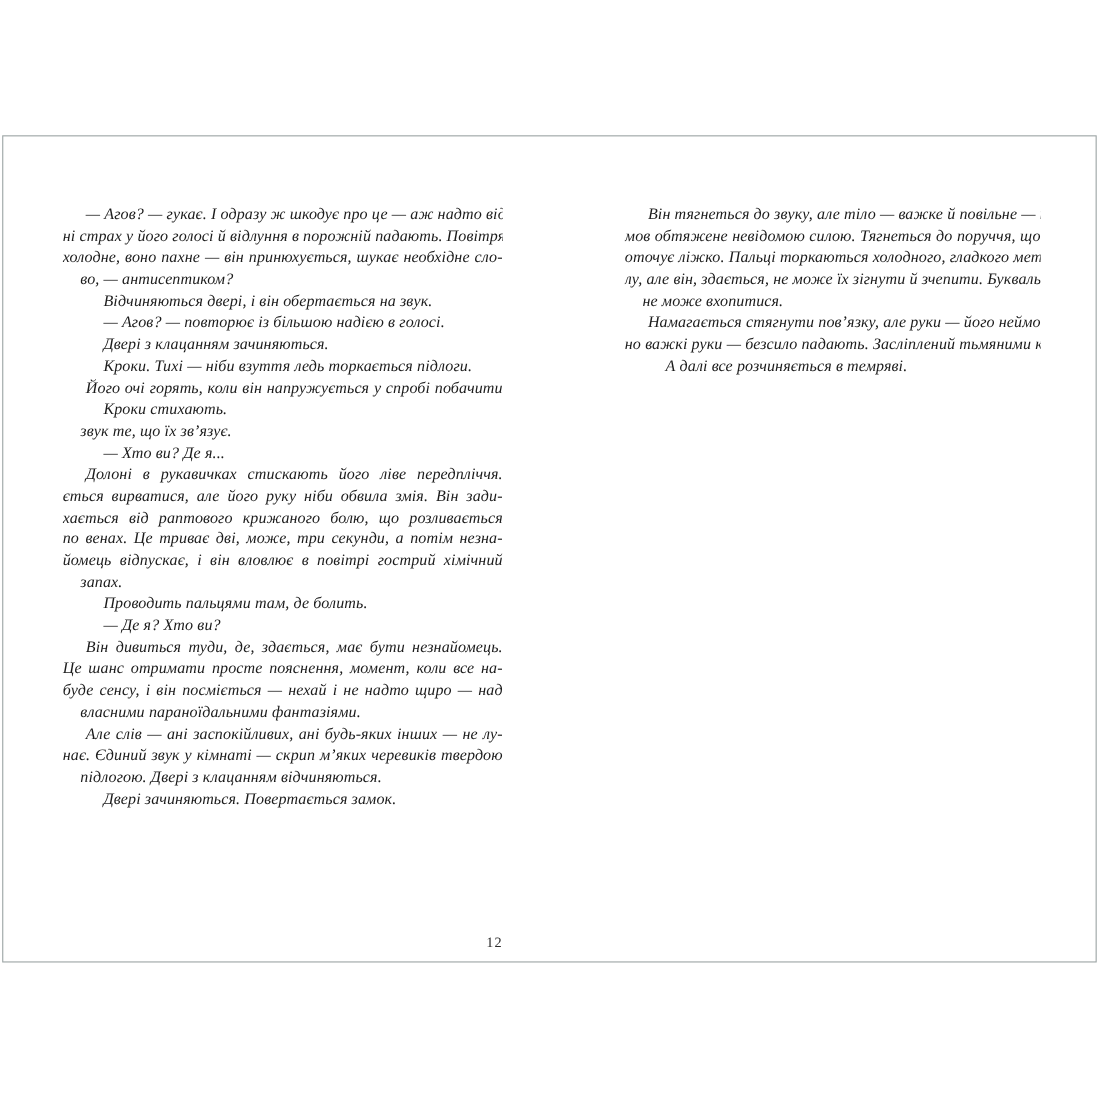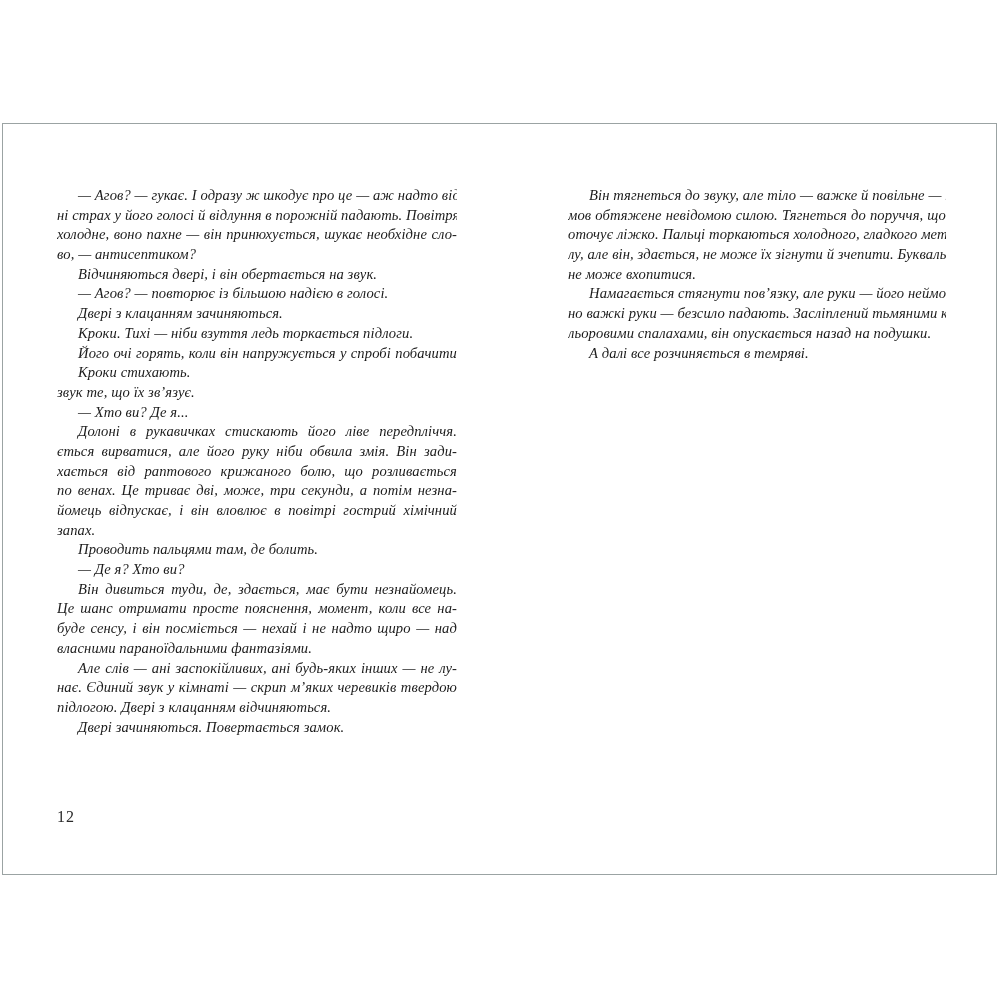--- a/index.html
+++ b/index.html
@@ -45,33 +45,34 @@
 
   .line {
     text-align: justify;
     text-align-last: justify;
     height: 19.7px;
     overflow: hidden;
     white-space: nowrap;
   }
   .line.last {
     text-align-last: left;
+    margin-left: 16px;
   }
   .line.indent {
     padding-left: 21px;
   }
 
   .folio {
     position: absolute;
     left: 54px;
     width: 400px;
-    top: 684px;
-    text-align: left;
+    top: 725px;
+    text-align: right;
     font-style: normal;
-    font-size: 16px;
+    font-size: 13px;
     color: #2a2a2a;
     letter-spacing: 1px;
   }
 </style>
 </head>
 <body>
 
 <div class="book-spread">
 
   <div class="page left">
@@ -110,18 +111,17 @@
 
   <div class="page right">
     <div class="text-block">
         <div class="line indent">Він тягнеться до звуку, але тіло — важке й повільне — не-</div>
         <div class="line">мов обтяжене невідомою силою. Тягнеться до поруччя, що</div>
         <div class="line">оточує ліжко. Пальці торкаються холодного, гладкого мета-</div>
         <div class="line">лу, але він, здається, не може їх зігнути й зчепити. Буквально</div>
         <div class="line last">не може вхопитися.</div>
         <div class="line indent">Намагається стягнути пов’язку, але руки — його неймовір-</div>
         <div class="line">но важкі руки — безсило падають. Засліплений тьмяними ко-</div>
-        <div class="line last">льоровими спалахами, він опускається назад на подушки.</div>
         <div class="line indent last">А далі все розчиняється в темряві.</div>
       </div>
   </div>
 
 </div>
 
 </body></html>

